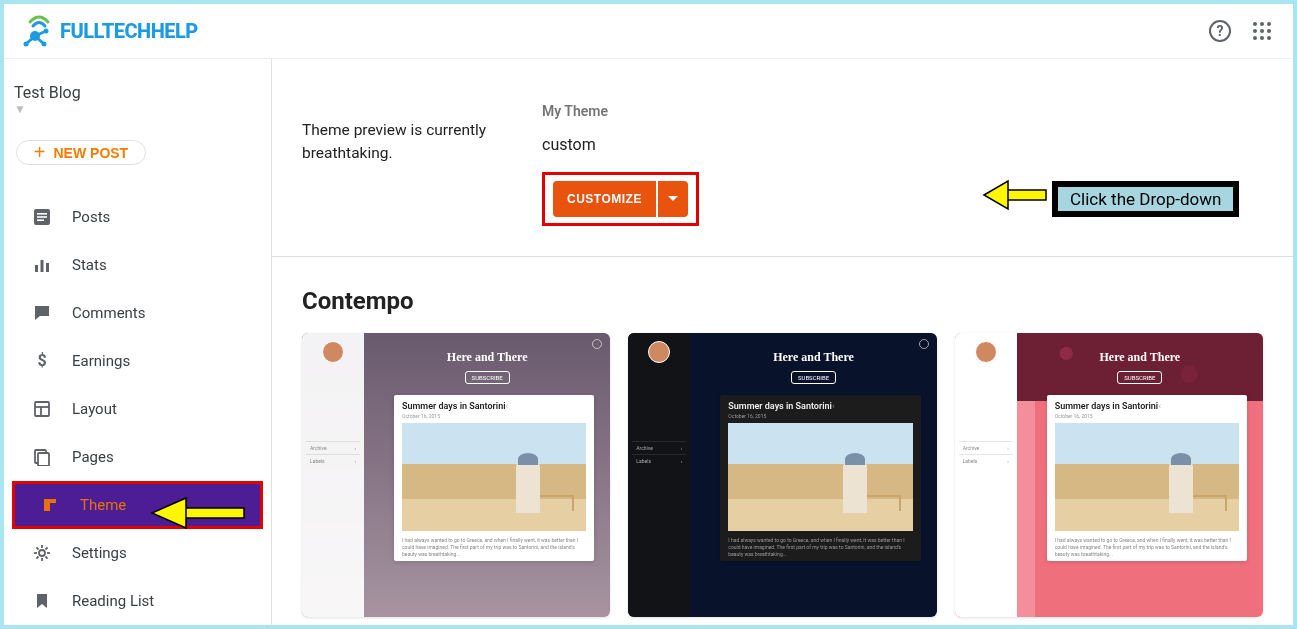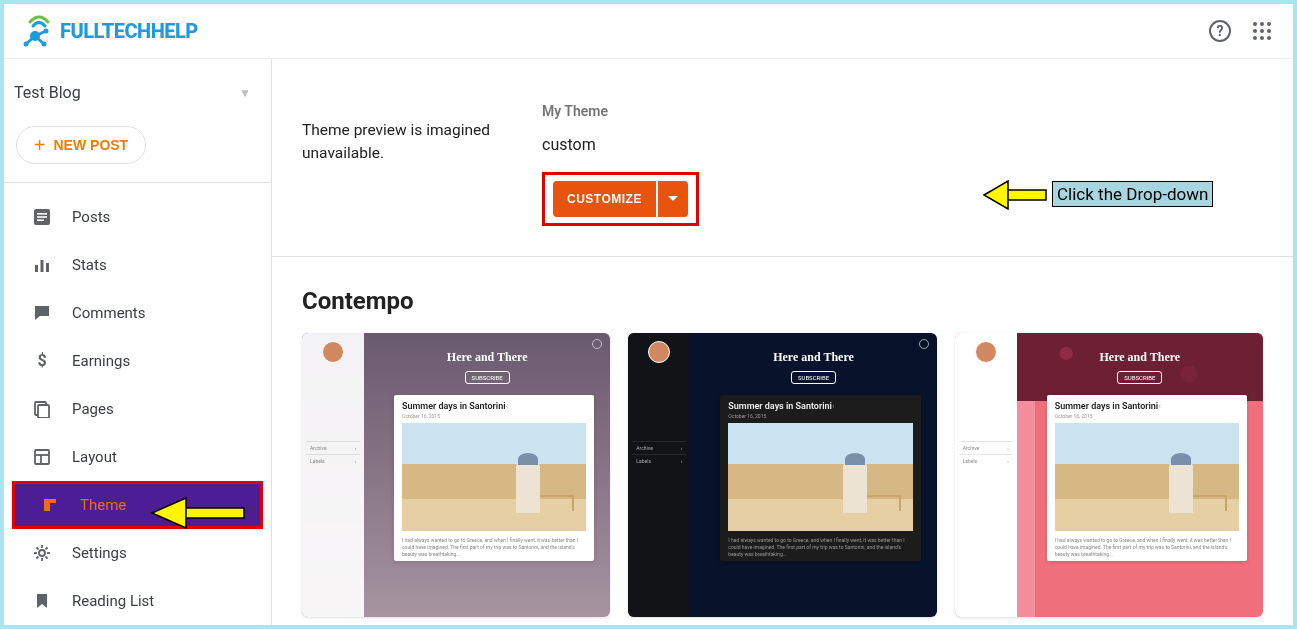--- a/index.html
+++ b/index.html
@@ -69,25 +69,25 @@
   }
   .sidebar {
     width: 268px;
     border-right: 1px solid #e0e0e0;
     padding-top: 10px;
     display: flex;
     flex-direction: column;
   }
   .blog-selector {
     display: flex;
-    align-items: center;
     justify-content: space-between;
     padding: 14px 20px 14px 10px;
     font-size: 16px;
     color: #3c4043;
+    flex-direction: column;
   }
   .chevron { color: #bdbdbd; font-size: 12px; }
   .new-post-btn {
     margin: 10px 0 14px 12px;
     width: 130px;
     height: 40px;
     border: 1px solid #e0e0e0;
     background: #fff;
     border-radius: 20px;
     display: flex;
@@ -201,22 +201,22 @@
   .annot-arrow {
     position: absolute;
     left: 710px;
     top: 119px;
   }
   .callout {
     position: absolute;
     left: 780px;
     top: 122px;
     background: #a7d5e0;
-    padding: 2px 4px;
-    border: 1px solid #000000;
+    padding: 2px 12px;
+    border: 6px solid #000000;
     font-size: 17px;
     color: #000;
   }
   .annot-arrow2 {
     position: absolute;
     left: 150px;
     top: 495px;
     z-index:5;
   }
 
@@ -376,35 +376,35 @@
           <span class="icon">
             <svg width="18" height="18" viewBox="0 0 18 18">
                 <text x="9" y="14" text-anchor="middle" font-size="16" fill="#5f6368" font-weight="bold">$</text>
               </svg>
           </span>
           <span>Earnings</span>
         </div>
         <div class="nav-item">
           <span class="icon">
             <svg width="18" height="18" viewBox="0 0 18 18">
-                <rect x="2" y="2" width="11" height="13" rx="1" fill="none" stroke="#5f6368" stroke-width="1.8"></rect>
-                <rect x="5" y="5" width="11" height="13" rx="1" fill="#fff" stroke="#5f6368" stroke-width="1.8"></rect>
-              </svg>
-          </span>
-          <span>Pages</span>
-        </div>
-        <div class="nav-item">
-          <span class="icon">
-            <svg width="18" height="18" viewBox="0 0 18 18">
                 <rect x="2" y="2" width="14" height="14" rx="1" fill="none" stroke="#5f6368" stroke-width="1.8"></rect>
                 <line x1="2" y1="7" x2="16" y2="7" stroke="#5f6368" stroke-width="1.8"></line>
                 <line x1="8" y1="7" x2="8" y2="16" stroke="#5f6368" stroke-width="1.8"></line>
               </svg>
           </span>
           <span>Layout</span>
+        </div>
+        <div class="nav-item">
+          <span class="icon">
+            <svg width="18" height="18" viewBox="0 0 18 18">
+                <rect x="2" y="2" width="11" height="13" rx="1" fill="none" stroke="#5f6368" stroke-width="1.8"></rect>
+                <rect x="5" y="5" width="11" height="13" rx="1" fill="#fff" stroke="#5f6368" stroke-width="1.8"></rect>
+              </svg>
+          </span>
+          <span>Pages</span>
         </div>
         <div class="nav-item active active-outline">
           <span class="icon">
             <svg width="18" height="18" viewBox="0 0 18 18">
                 <path d="M3 3h12v4H9v8H3z" fill="#e8710a"></path>
               </svg>
           </span>
           <span>Theme</span>
         </div>
         <div class="nav-item">
@@ -431,21 +431,21 @@
                 <path d="M4 2h10v14l-5-4-5 4z" fill="#5f6368"></path>
               </svg>
           </span>
           <span>Reading List</span>
         </div>
       </nav>
     </div>
 
     <div class="main">
       <div class="top-section">
-        <div class="preview-msg">Theme preview is imagined unavailable.</div>
+        <div class="preview-msg">Theme preview is currently breathtaking.</div>
         <div class="mytheme-col">
           <div class="mytheme-label">My Theme</div>
           <div class="mytheme-name">custom</div>
           <div class="customize-wrap">
             <button class="customize-btn">
               <span>CUSTOMIZE</span>
             </button>
             <button class="customize-drop"></button>
           </div>
         </div>

